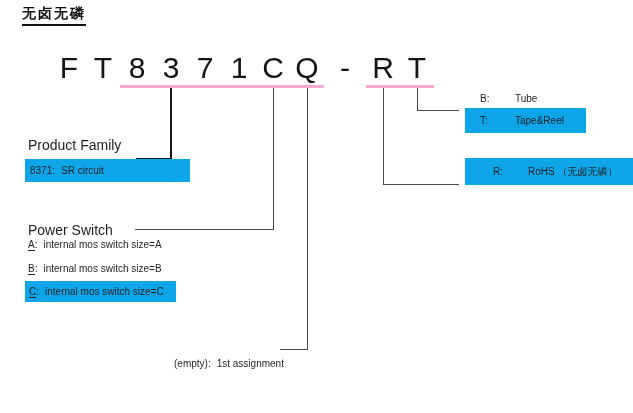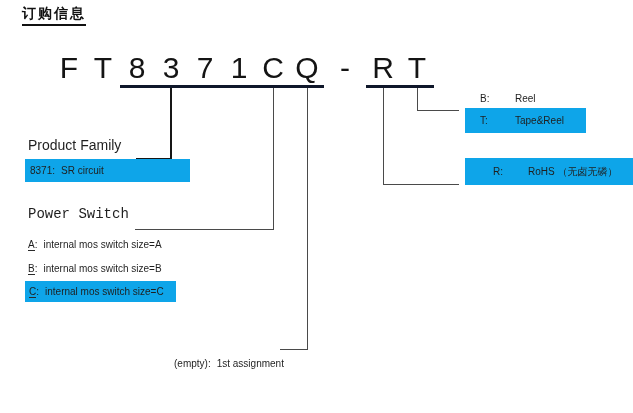--- a/index.html
+++ b/index.html
@@ -8,57 +8,57 @@
     font-family:"Liberation Sans","DejaVu Sans",sans-serif;color:#1c1c1c;
   }
   
   .title{
     position:absolute;left:22px;top:5px;font-size:14px;font-weight:bold;
     letter-spacing:2px;color:#111;border-bottom:2px solid #111;padding-bottom:1px;
   }
   
   .partnum{position:absolute;left:52px;top:52px;font-size:0;white-space:nowrap;color:#141414;}
   .partnum .ch{display:inline-block;width:34px;text-align:center;font-size:30px;line-height:32px;}
-  .partnum .ugrp{display:inline-block;border-bottom:3px solid #0f172a;padding-bottom:1px;font-size:0;}
+  .partnum .ugrp{display:inline-block;border-bottom:3px solid #f9a8d4;padding-bottom:1px;font-size:0;}
   .partnum .dash{width:34px;margin:0 4px;}
   
   .conn{position:absolute;}
   .conn-pf{left:136px;top:88px;width:34px;height:70px;border-right:2px solid #161616;border-bottom:2px solid #161616;}
   .conn-ps{left:135px;top:88px;width:138px;height:141px;border-right:1px solid #4a4a4a;border-bottom:1px solid #4a4a4a;}
   .conn-pa{left:280px;top:88px;width:27px;height:261px;border-right:1px solid #4a4a4a;border-bottom:1px solid #4a4a4a;}
   .conn-r{left:383px;top:88px;width:75px;height:96px;border-left:1px solid #4a4a4a;border-bottom:1px solid #4a4a4a;}
   .conn-t{left:417px;top:88px;width:41px;height:22px;border-left:1px solid #4a4a4a;border-bottom:1px solid #4a4a4a;}
   
   .sec-h{position:absolute;font-size:14px;color:#1f1f1f;white-space:nowrap;}
   
   .opt{position:absolute;font-size:10px;color:#1f1f1f;white-space:nowrap;}
   .hl{background:#0ea5e9;}
   .ku{border-bottom:1px solid #2a2a2a;}
   .ku:empty{display:none;}
   .lbl{margin-left:6px;}
   .key-wide{display:inline-block;width:35px;}
   .h-pf{left:28px;top:137px;}
-  .h-ps{left:28px;top:206px;font-family:Liberation Mono, monospace;}
+  .h-ps{left:28px;top:222px;}
   .h-pa{left:173px;top:326px;}
   .row-pf{left:25px;top:159px;width:160px;height:23px;line-height:23px;padding-left:5px;}
   .row-psa{left:28px;top:239px;line-height:12px;}
   .row-psb{left:28px;top:263px;line-height:12px;}
   .row-psc{left:25px;top:281px;width:147px;height:21px;line-height:21px;padding-left:4px;}
   .row-pa1{left:174px;top:358px;line-height:12px;}
   .row-pa2{left:171px;top:376px;width:103px;height:22px;line-height:22px;padding-left:5px;}
   .row-pkb{left:480px;top:93px;line-height:12px;}
   .row-pkt{left:465px;top:108px;width:106px;height:25px;line-height:25px;padding-left:15px;}
   .row-rohs{left:465px;top:158px;width:146px;height:27px;line-height:27px;padding-left:28px;}
 </style>
 </head>
 <body>
 
 <div class="canvas">
 
-  <div class="title">订购信息</div>
+  <div class="title">无卤无磷</div>
 
   <div class="partnum">
     <span class="ch">F</span><span class="ch">T</span><span class="ugrp"><span class="ch">8</span><span class="ch">3</span><span class="ch">7</span><span class="ch">1</span></span><span class="ugrp"><span class="ch">C</span></span><span class="ugrp"><span class="ch">Q</span></span><span class="ch dash">-</span><span class="ugrp"><span class="ch">R</span></span><span class="ugrp"><span class="ch">T</span></span>
   </div>
 
   <div class="conn conn-pf"></div>
   <div class="conn conn-ps"></div>
   <div class="conn conn-pa"></div>
   <div class="conn conn-r"></div>
   <div class="conn conn-t"></div>
@@ -77,21 +77,21 @@
   </div>
   <div class="opt hl row-psc">
     <span class="ku">C</span><span>:</span><span class="lbl">internal mos switch size=C</span>
   </div>
 
   <div class="opt row-pa1">
     <span>(empty):</span><span class="lbl">1st assignment</span>
   </div>
 
   <div class="opt row-pkb">
-    <span class="key-wide">B:</span><span>Reel</span>
+    <span class="key-wide">B:</span><span>Tube</span>
   </div>
   <div class="opt hl row-pkt">
     <span class="key-wide">T:</span><span>Tape&amp;Reel</span>
   </div>
 
   <div class="opt hl row-rohs">
     <span class="key-wide">R:</span><span>RoHS （无卤无磷）</span>
   </div>
 
 </div>

